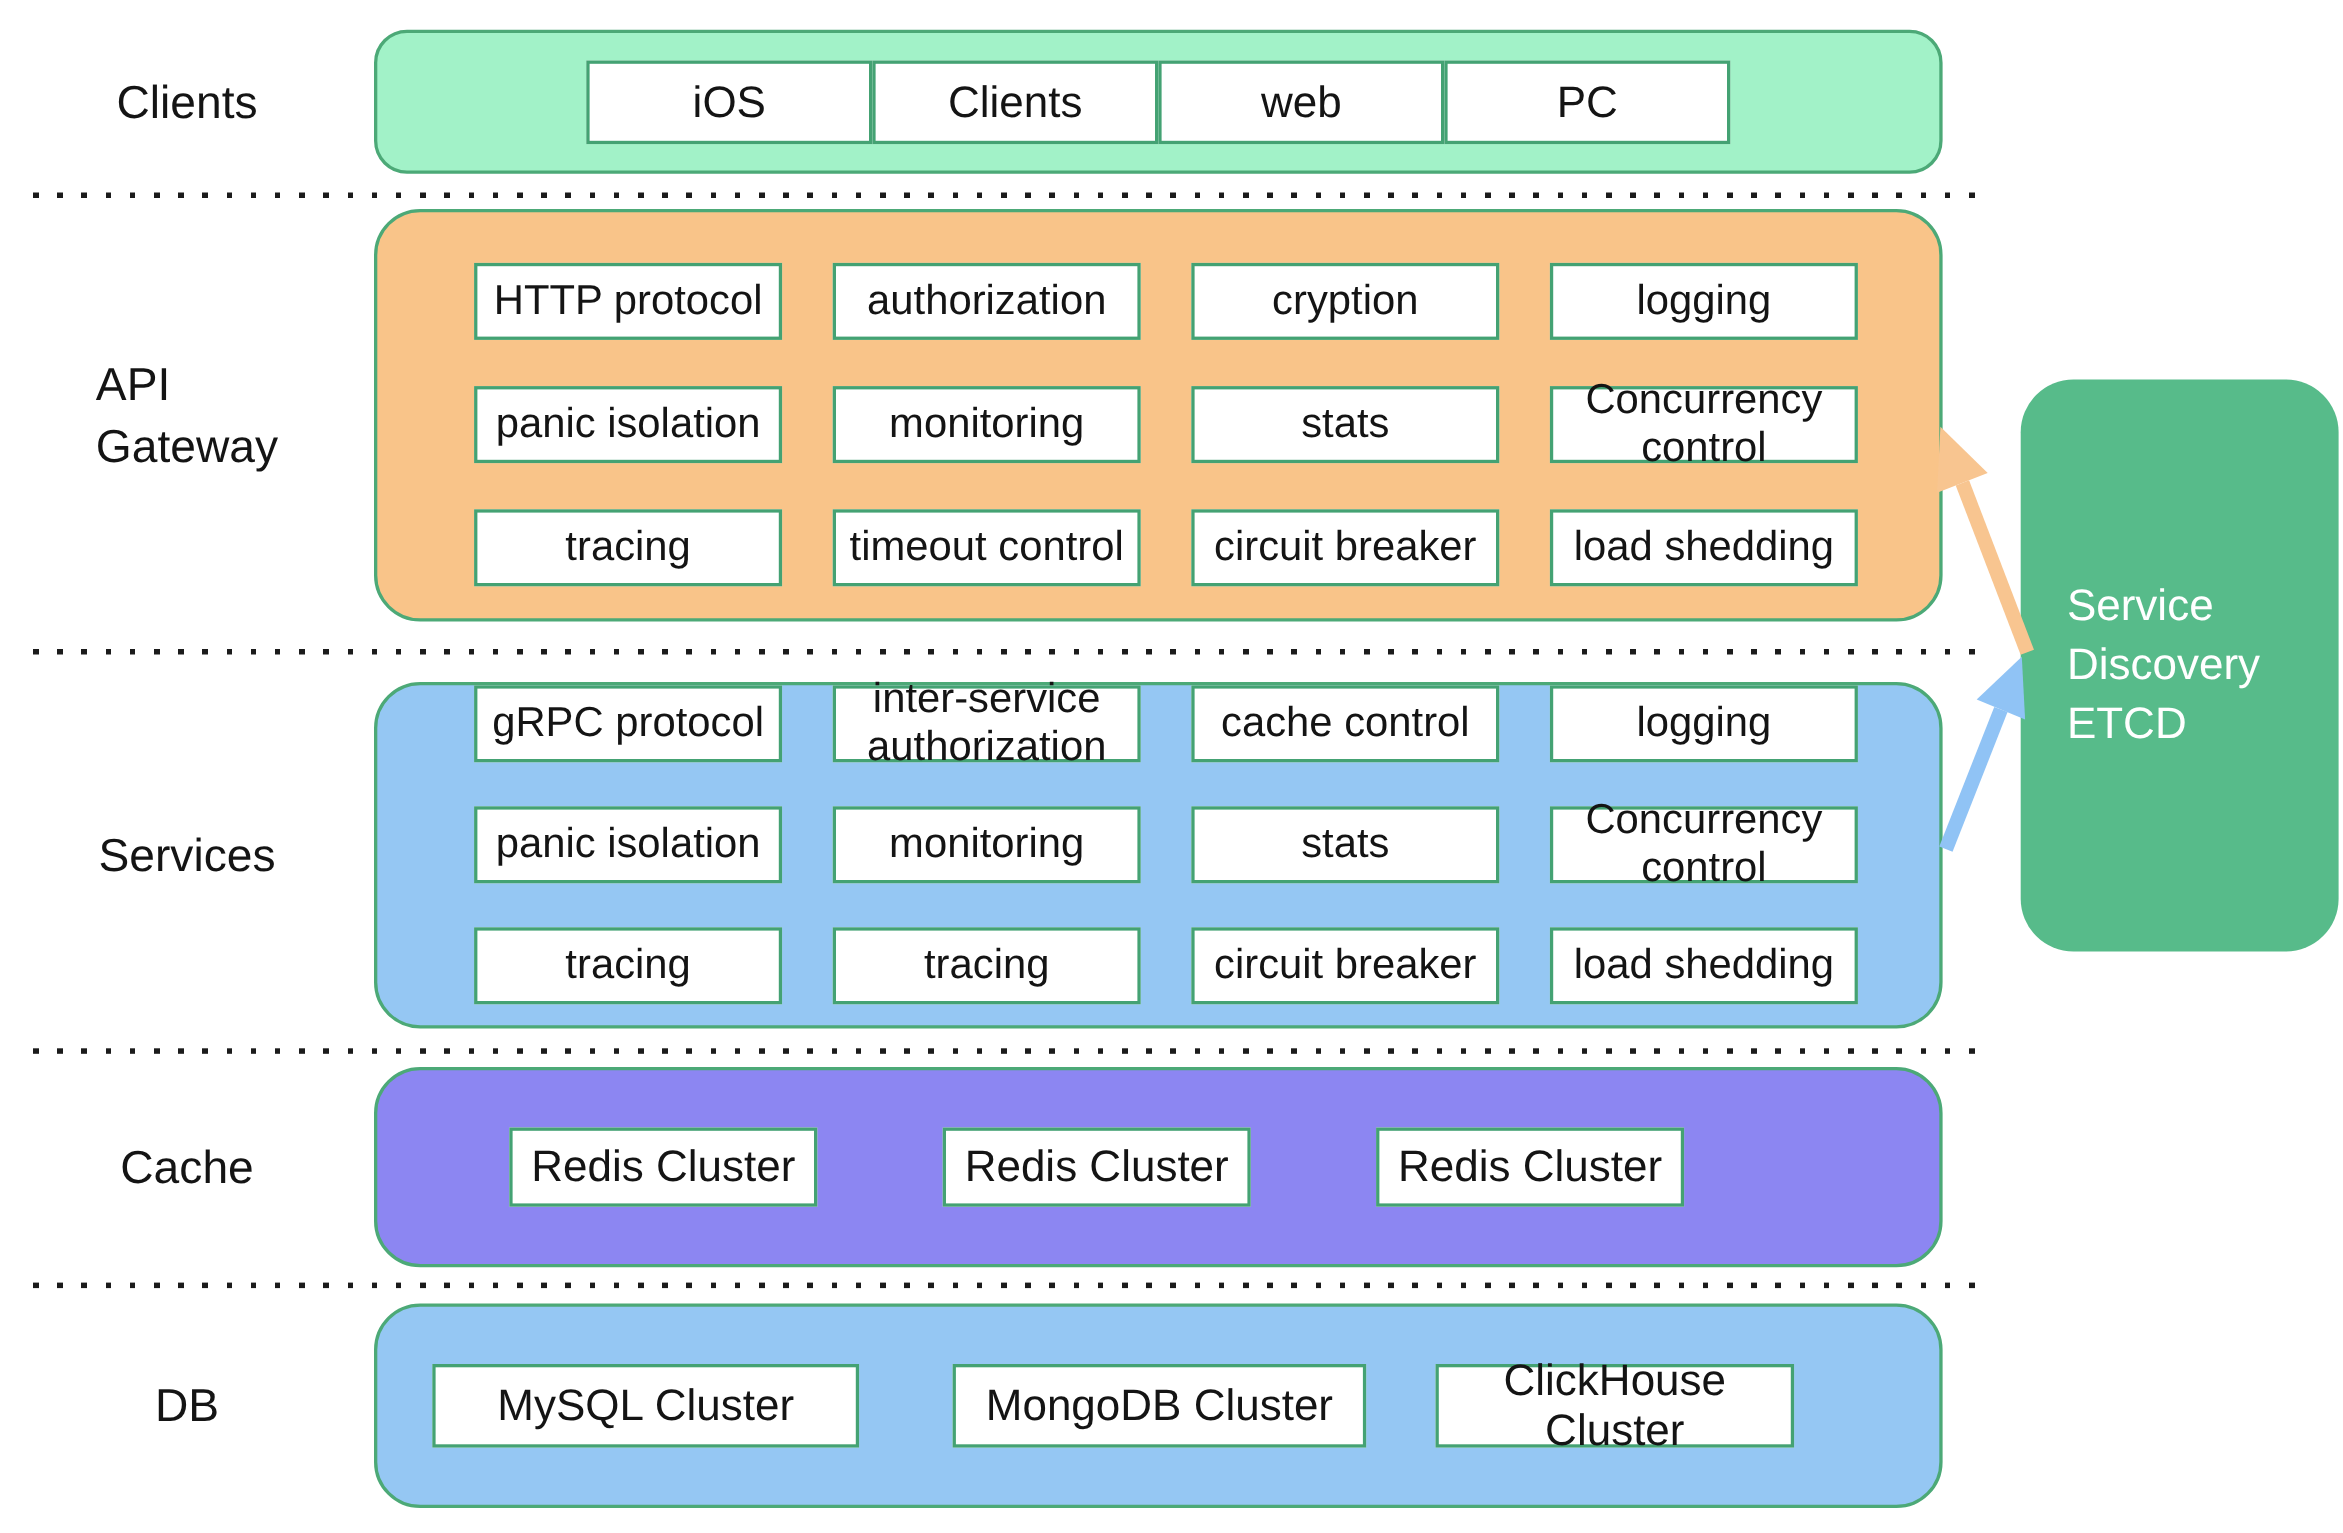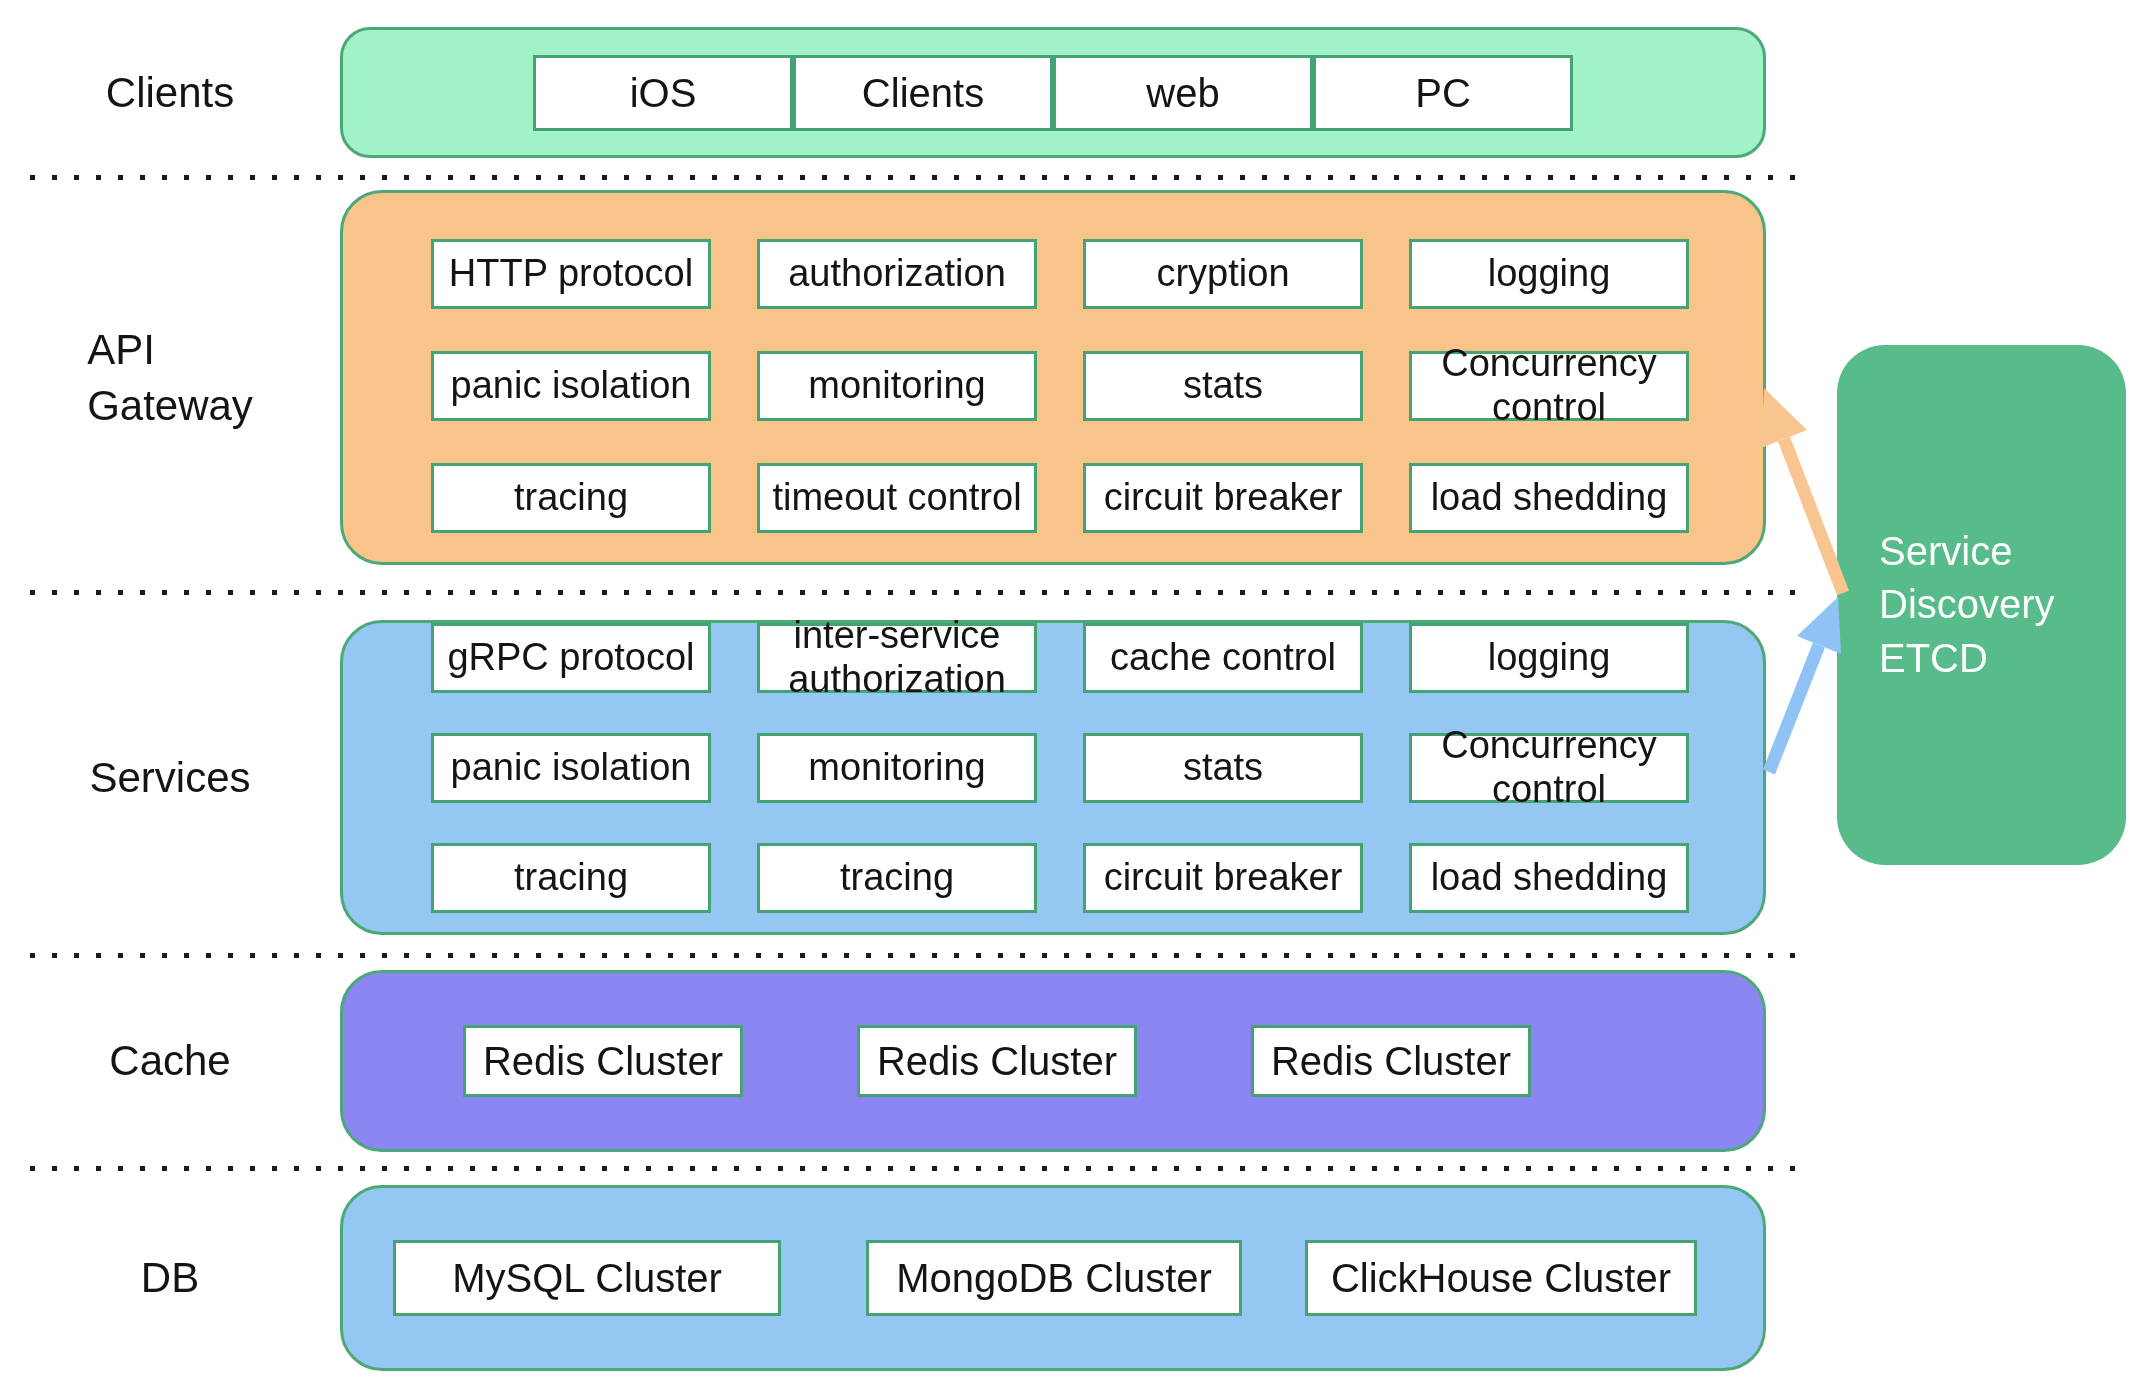--- a/index.html
+++ b/index.html
@@ -66,21 +66,21 @@
     display:flex;align-items:center;justify-content:center;
     text-align:center;font-size:40px;white-space:pre-line;line-height:1.15;
   }
   .band.clients .cell{width:260px;height:76px;}
   .band.gateway .cell,.band.services .cell{width:280px;height:70px;font-size:38px;}
   .cell.small{font-size:30px;}
   .band.cache .cell{width:280px;height:72px;}
   .band.db .cell{height:76px;}
   .band.db .cell.w1{width:388px;}
   .band.db .cell.w2{width:376px;margin-left:85px;}
-  .band.db .cell.w3{width:392px;margin-left:63px;}
+  .band.db .cell.w3{width:326px;margin-left:63px;}
 
   
   .dotline{
     position:absolute;left:30px;width:1770px;height:5px;
     background:repeating-linear-gradient(to right,#1b1b1b 0 5px,transparent 5px 22px);
   }
   .dotline.l1{top:175px;}
   .dotline.l2{top:590px;}
   .dotline.l3{top:953px;}
   .dotline.l4{top:1166px;}

